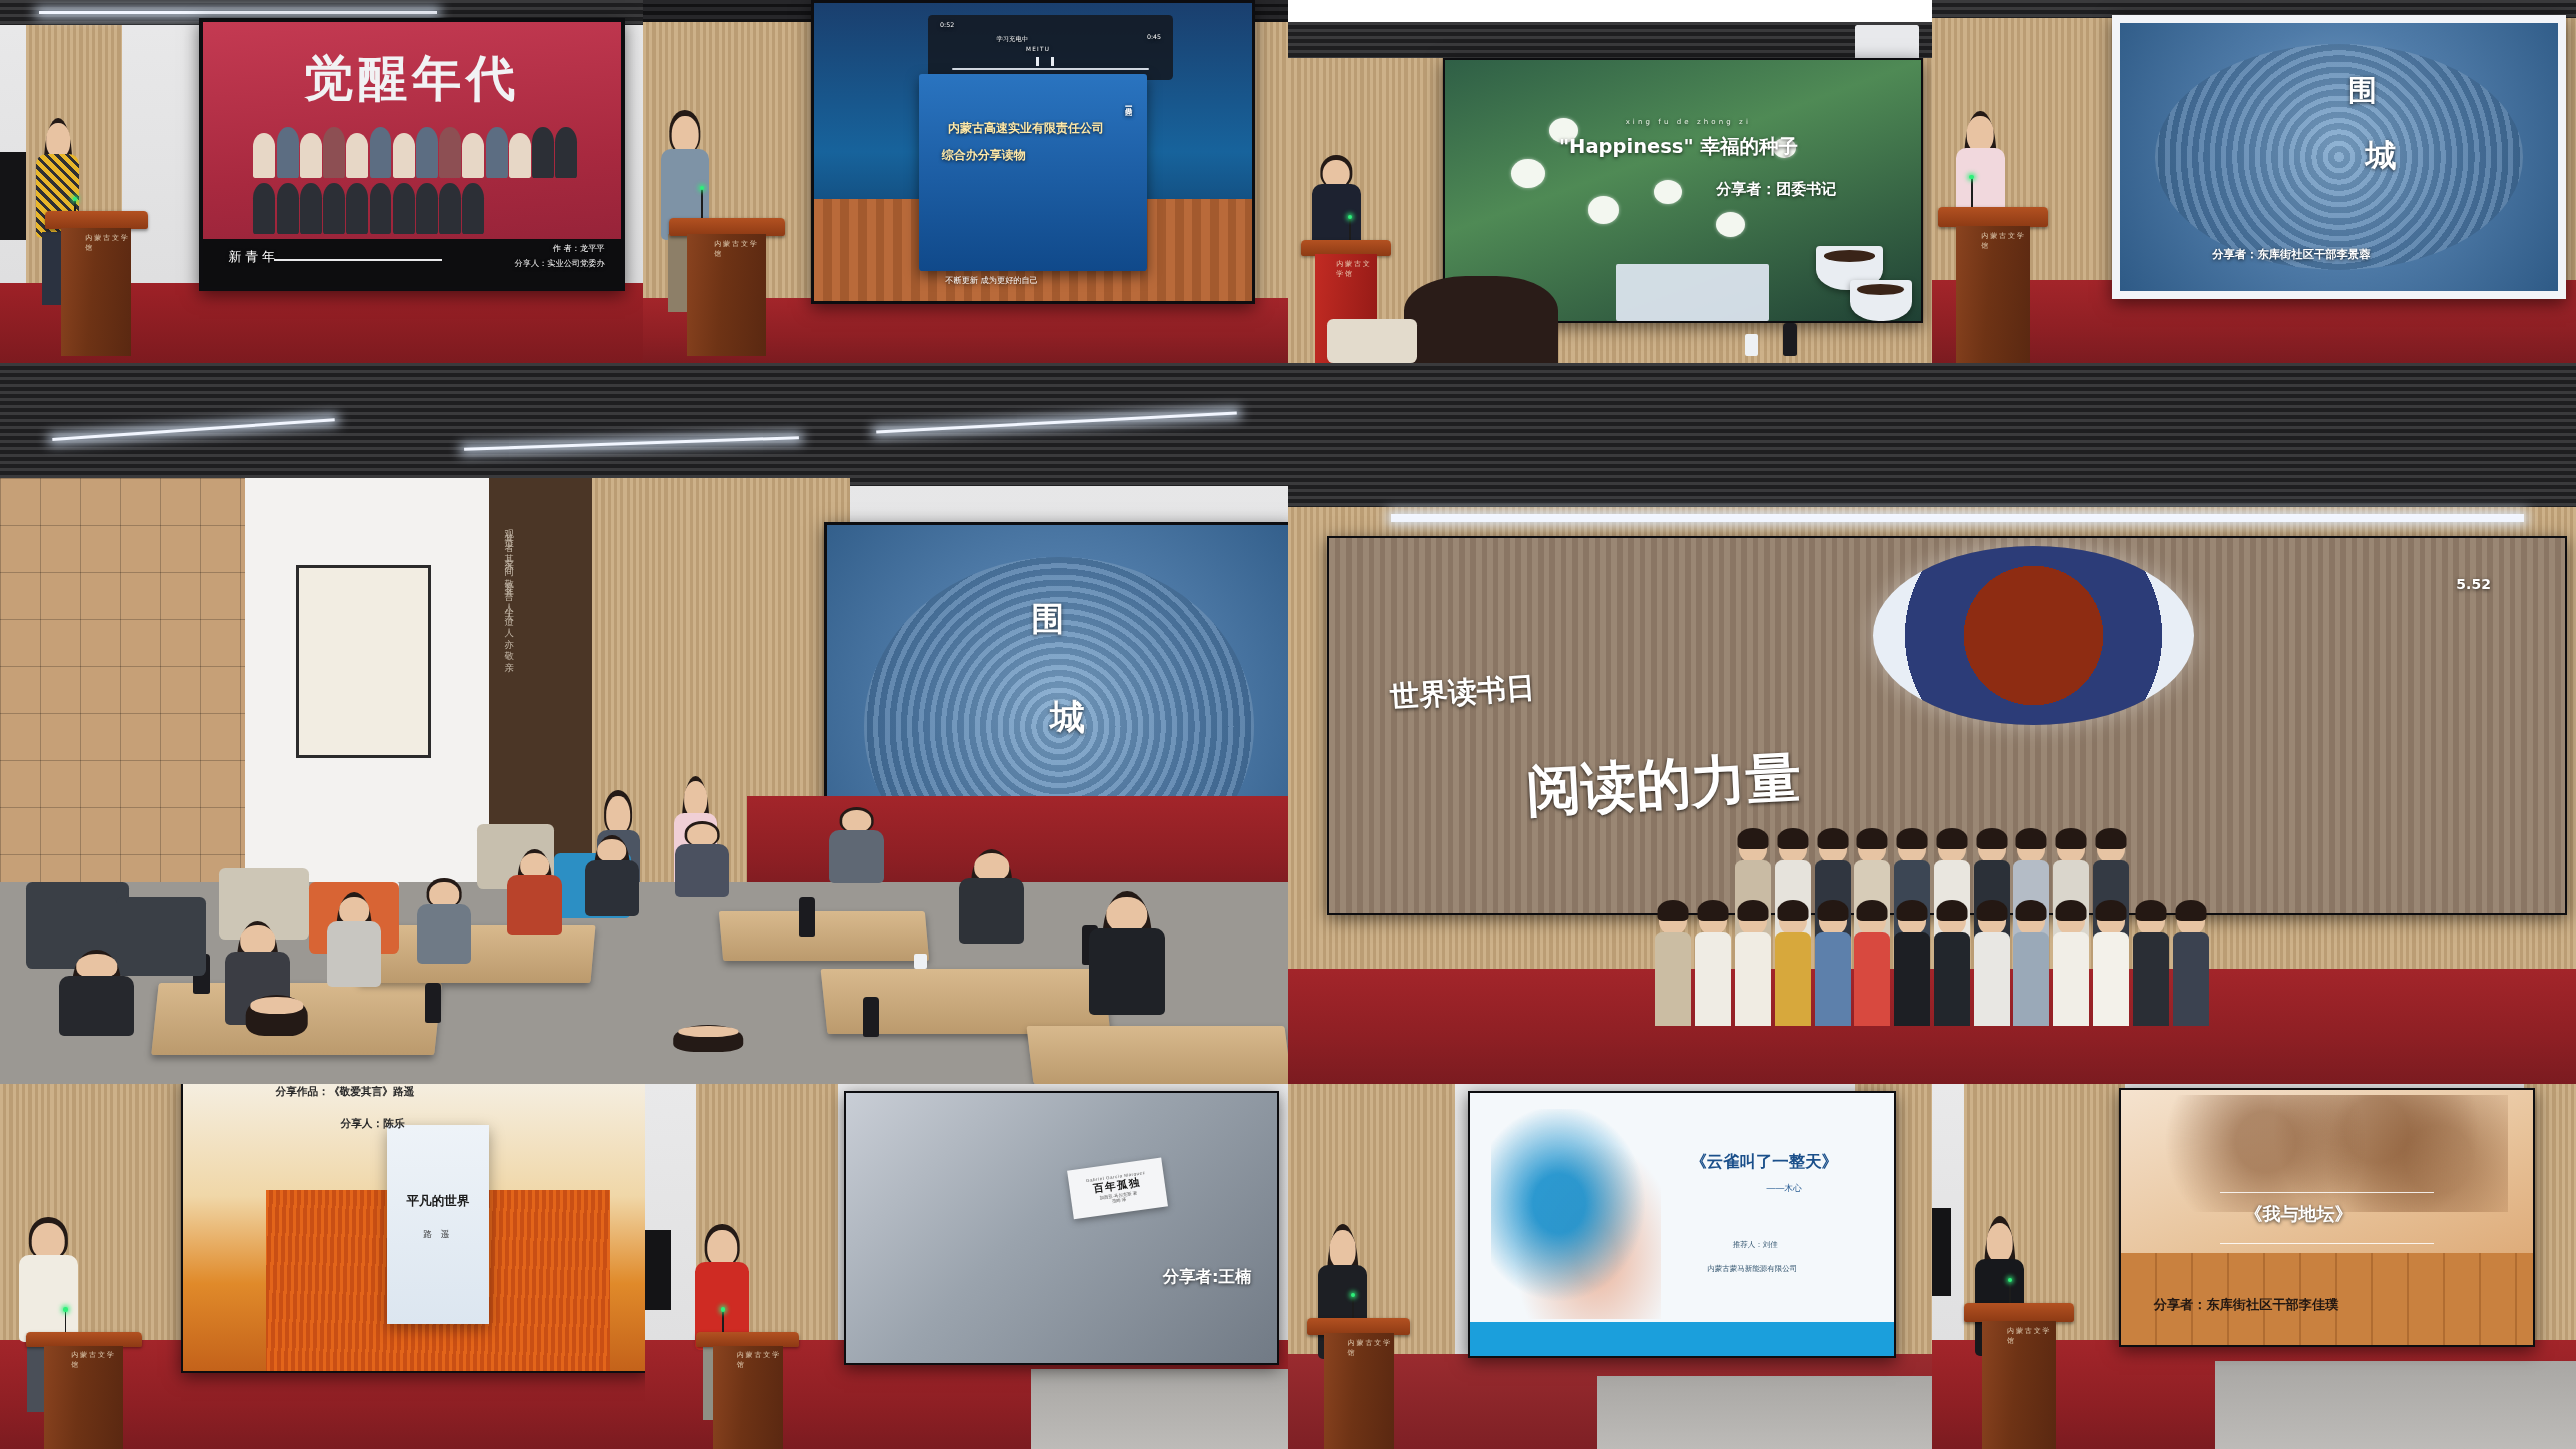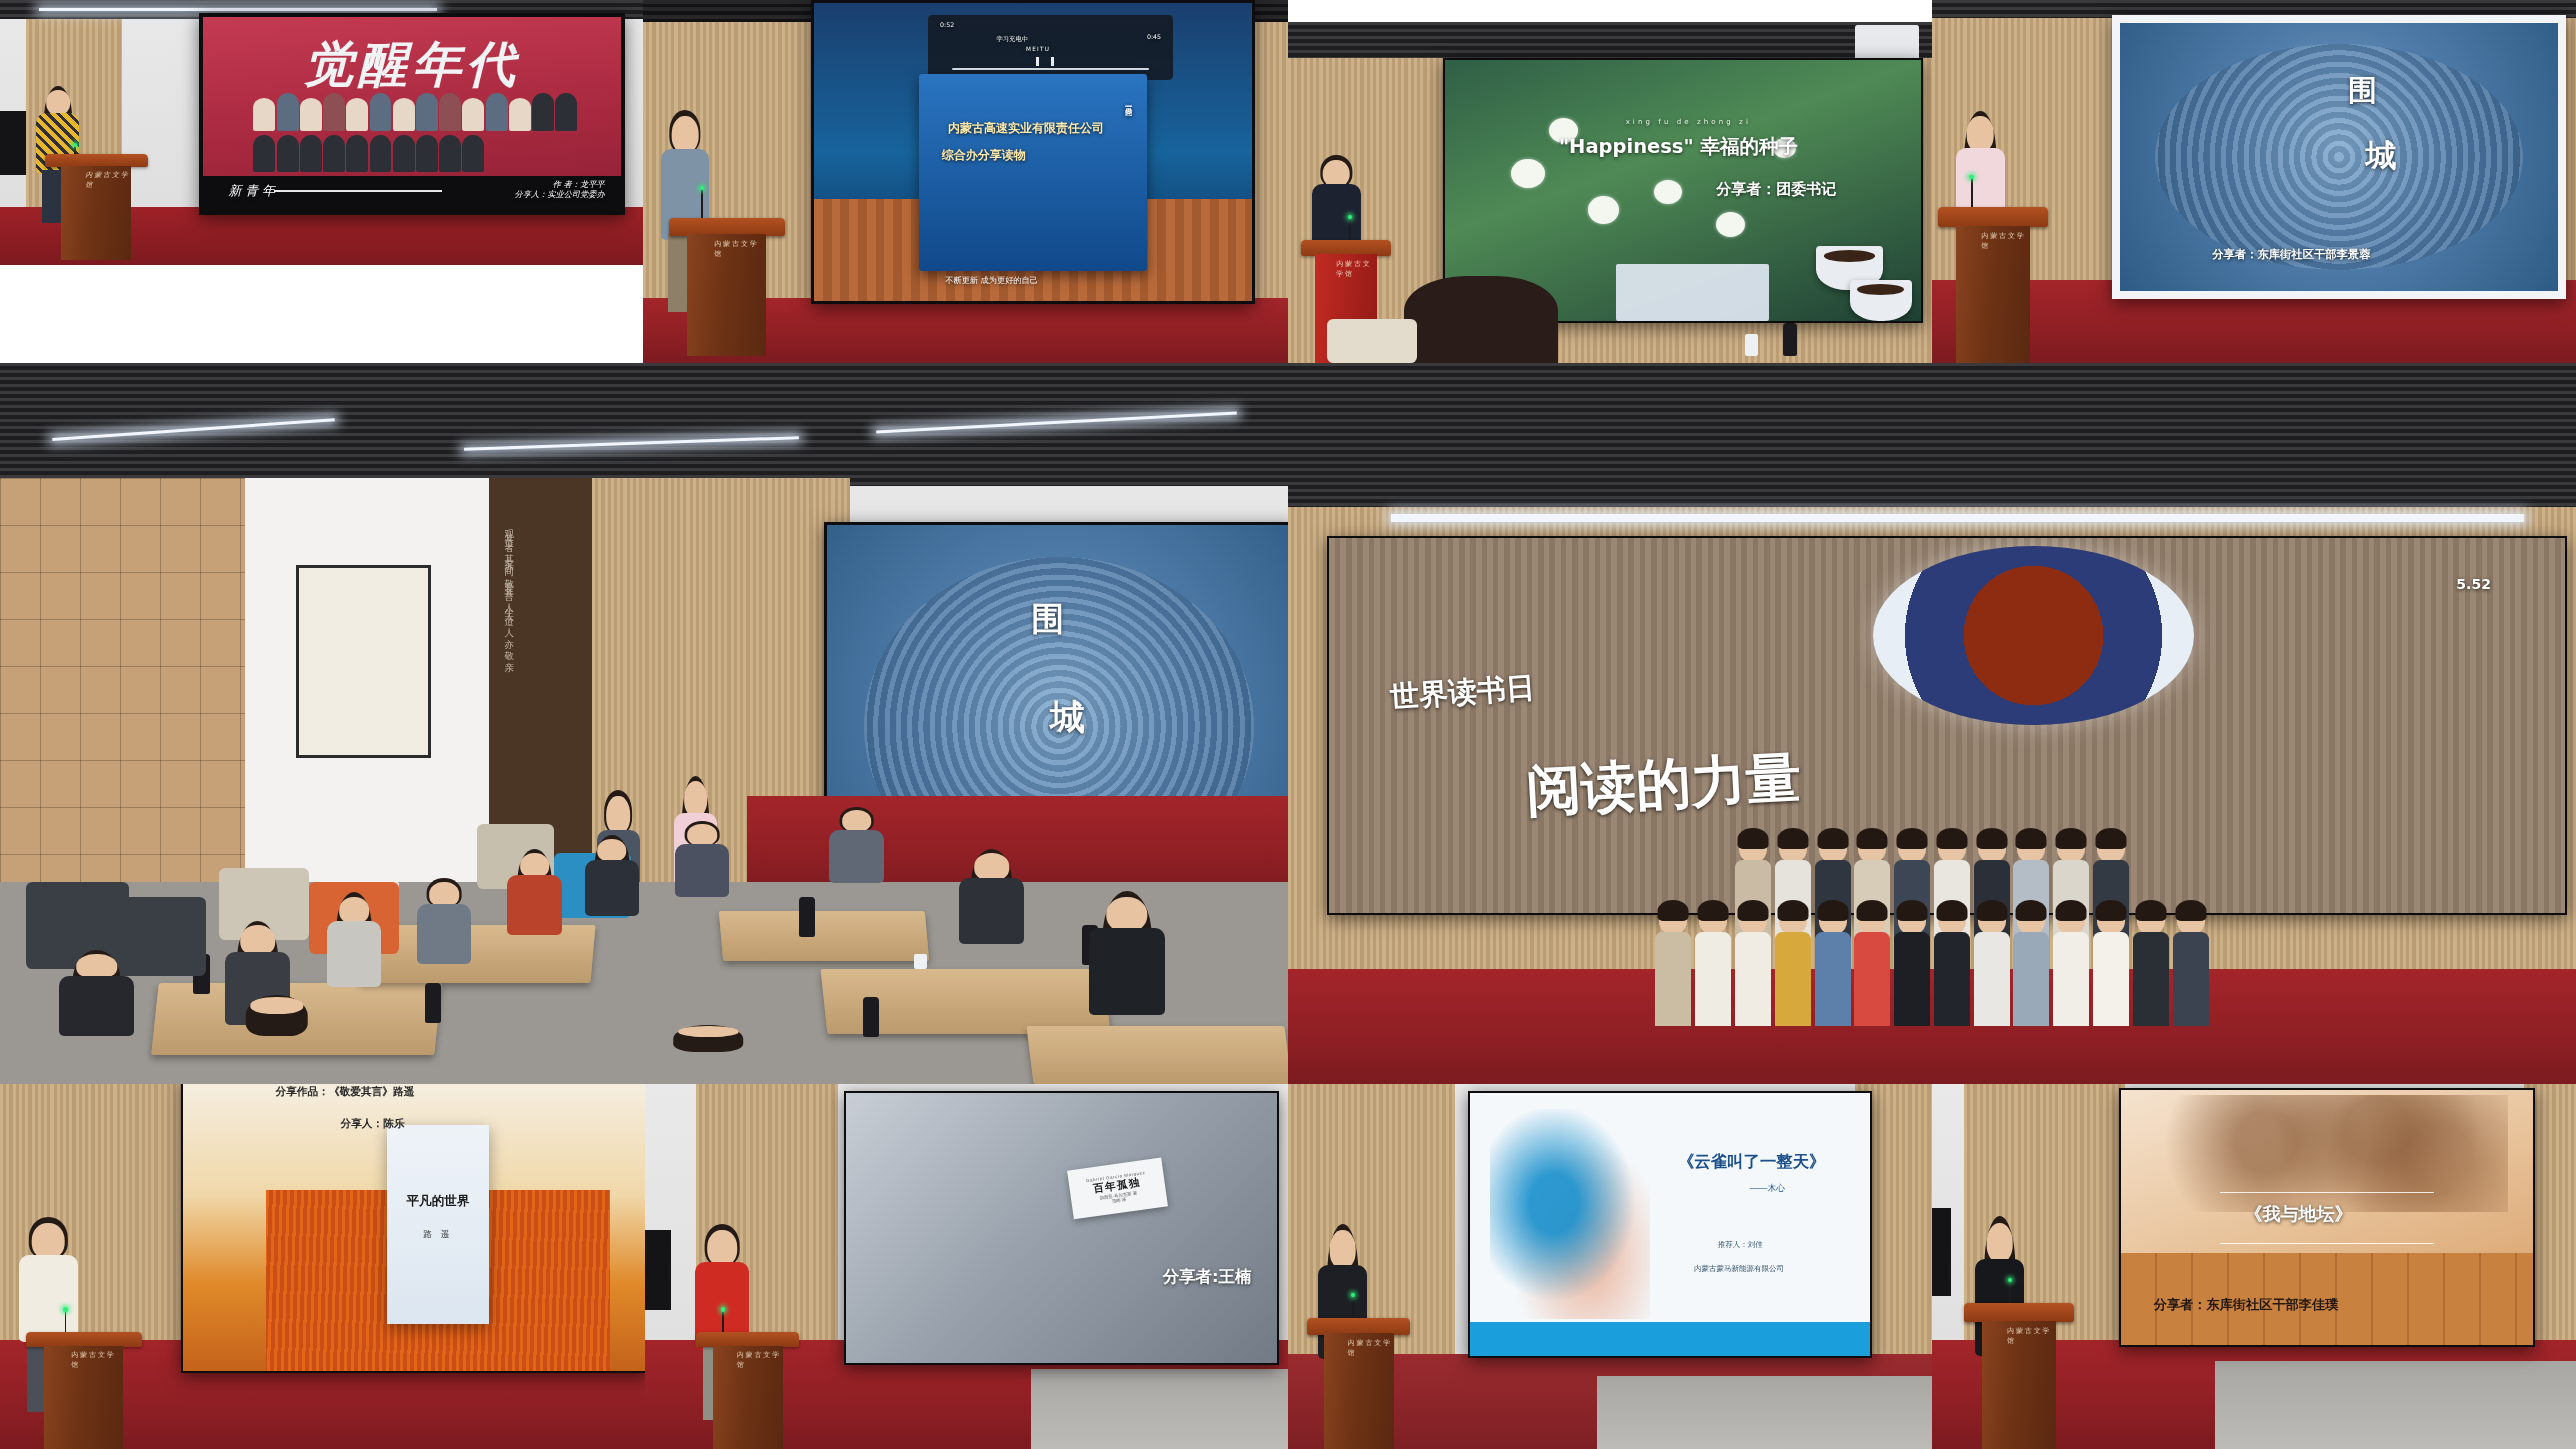--- a/index.html
+++ b/index.html
@@ -143,21 +143,21 @@
 
   .topwhite{position:absolute;left:0;right:0;top:0;background:#ffffff;}
 </style>
 </head>
 <body>
 
 <div class="collage">
 
   <div class="row row-top">
 
-    <div class="panel" style="width:643px;height:265px;font-style:italic;">
+    <div class="panel" style="width:643px;height:363px;">
       <div class="wall-grey"></div>
       <div class="wall" style="left:4%;width:15%;"></div>
       <div class="ceiling" style="height:7%;"></div>
       <div class="ceiling-light" style="left:6%;width:62%;top:3%;"></div>
       <div class="carpet" style="height:22%;background:linear-gradient(180deg,#9e2127,#7d1a1f);"></div>
 
       <div class="screen" style="left:31%;top:5%;width:65%;height:73%;">
         <div class="s-red">
           <div class="title">觉醒年代</div>
           <div class="crowd">
@@ -666,21 +666,21 @@
       <div style="position:absolute;left:0;top:40%;width:4%;height:22%;background:#141416;"></div>
     </div>
 
     <div class="panel" style="width:644px;height:365px;">
       <div class="wall-grey"></div>
       <div class="wall" style="left:0;width:26%;"></div>
       <div class="wall" style="left:88%;width:12%;"></div>
       <div class="carpet" style="height:26%;background:linear-gradient(180deg,#9a2b2f,#7e2025);"></div>
       <div class="floor-grey" style="width:52%;height:20%;"></div>
 
-      <div class="screen" style="left:28%;top:2%;width:62%;height:72%;border-width:2.5px;">
+      <div class="screen" style="left:28%;top:2%;width:62%;height:72%;border-width:2.5px;padding-left:24px;">
         <div class="s-lark">
           <div class="leafy"></div>
           <div class="sea"></div>
           <div style="position:absolute;left:52%;top:22%;font-size:16.4px;font-weight:bold;color:#1a4f8a;white-space:nowrap;">《云雀叫了一整天》</div>
           <div style="position:absolute;left:70%;top:34%;font-size:8.8px;color:#2a5d93;">——木心</div>
           <div style="position:absolute;left:62%;top:56%;font-size:7.5px;color:#33556f;">推荐人：刘佳</div>
           <div style="position:absolute;left:56%;top:65%;font-size:7.5px;color:#33556f;white-space:nowrap;">内蒙古蒙马新能源有限公司</div>
         </div>
       </div>
 

